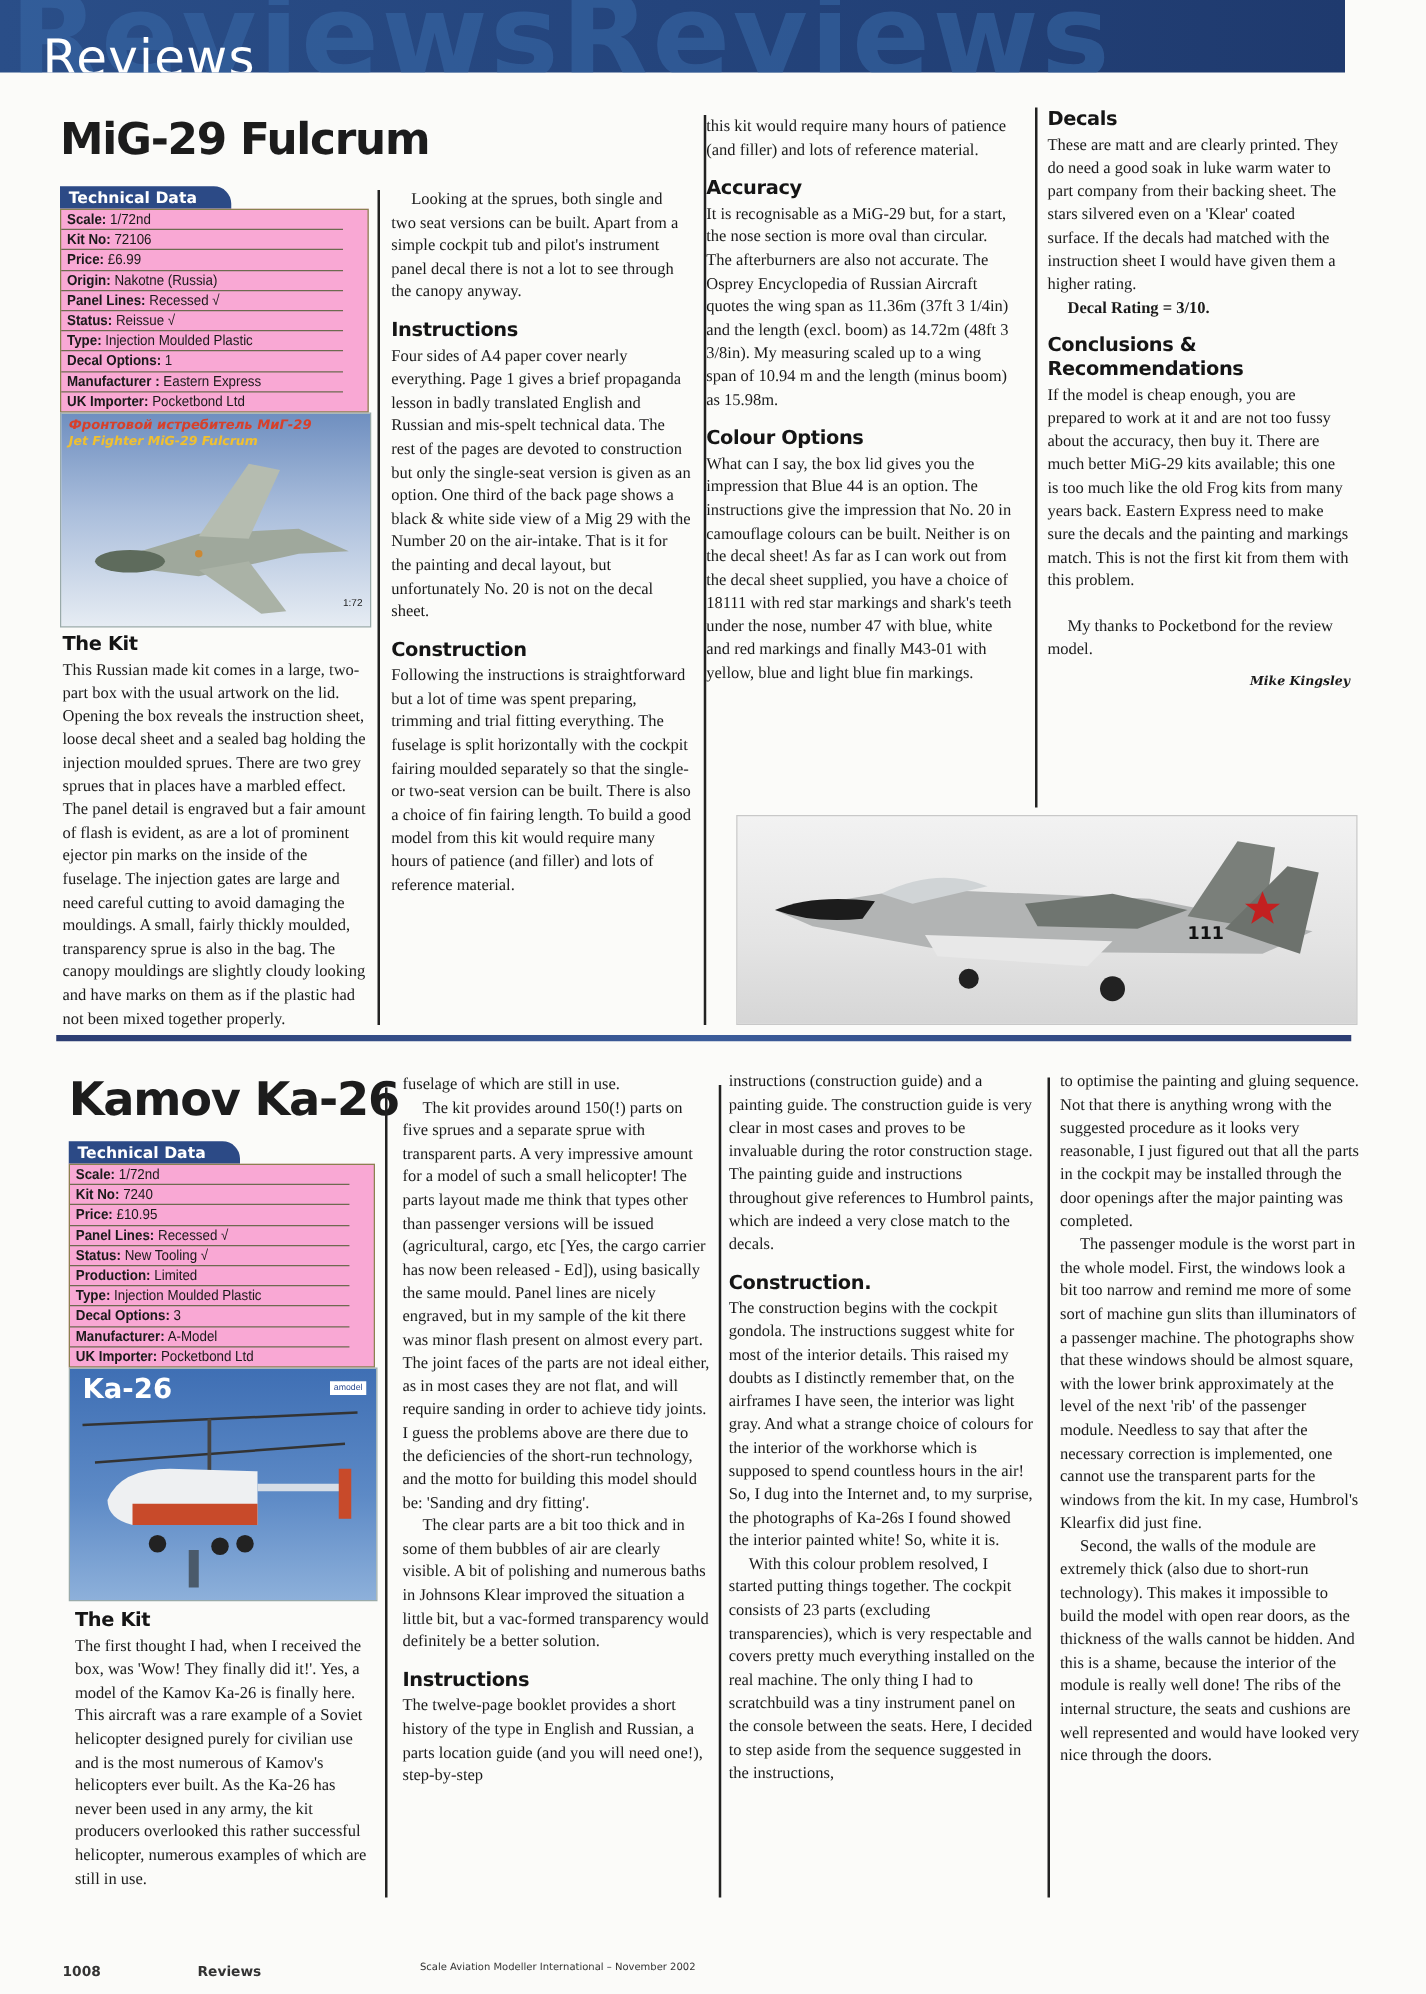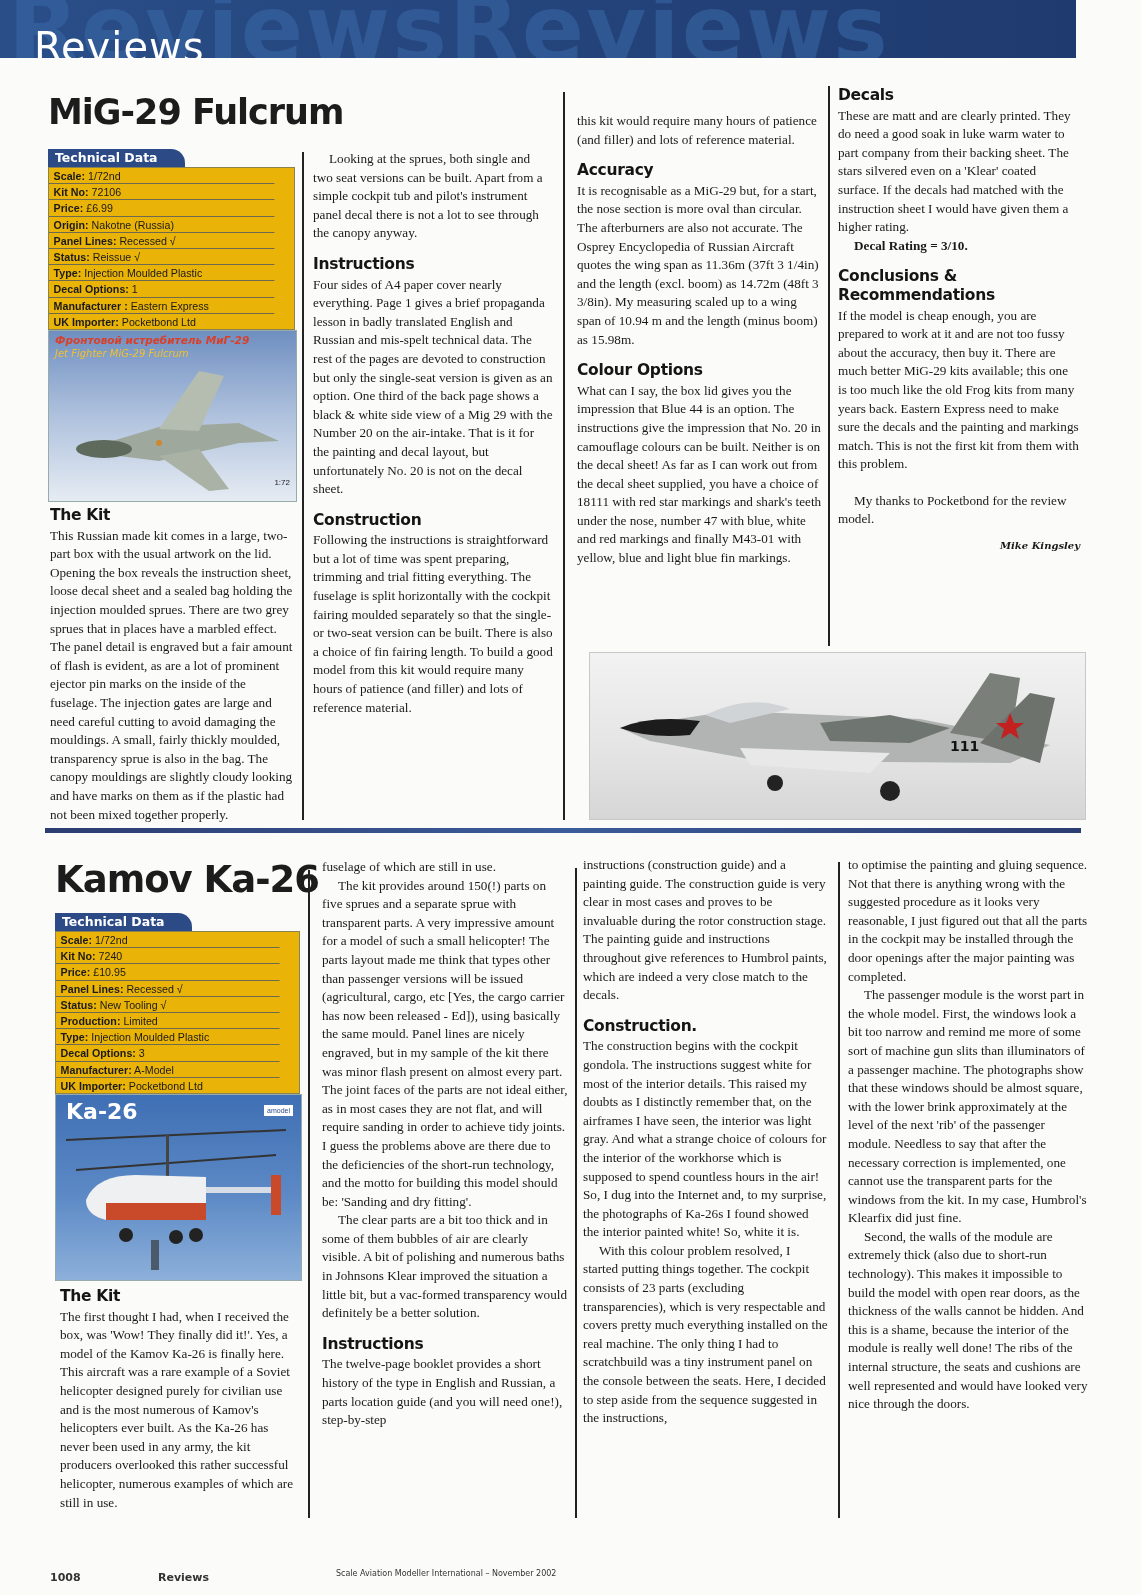--- a/index.html
+++ b/index.html
@@ -16,21 +16,21 @@
   .col { position:absolute; font-size:13.2px; line-height:18.6px; text-align:left; }
   .col p { margin:0; }
   .col p.ind { text-indent:16px; }
   .col h3 { margin:12px 0 2px 0; font-family:"DejaVu Sans", sans-serif; font-size:15.5px; font-weight:bold;
             letter-spacing:-.3px; color:#151515; }
   .col h3.first { margin-top:0; }
   .rule { position:absolute; width:2px; background:#222; }
   .td { position:absolute; width:247px; }
   .td-tab { height:18px; width:130px; background:#2c4a86; color:#fff; font-family:"DejaVu Sans", sans-serif;
             font-weight:bold; font-size:12.5px; line-height:18px; padding-left:7px; border-top-right-radius:14px; }
-  .td-body { background:#eab308; border:1px solid #8a8250; }
+  .td-body { background:#f9a8d4; border:1px solid #8a8250; }
   .td-row { font-family:"Liberation Sans", sans-serif; font-size:11.6px; line-height:15.2px; padding:0 5px;
             border-bottom:1px solid #6e6a50; transform:scaleX(.92); transform-origin:left; white-space:nowrap; }
   .td-row b { font-weight:bold; }
   .box-art { width:247px; }
   .divider { position:absolute; left:45px; top:828px; width:1036px; height:5px;
              background:linear-gradient(90deg,#2c3d72,#3b5c9a,#2c3d72); }
   .photo { position:absolute; left:589px; top:652px; width:495px; height:166px;
            background:linear-gradient(180deg,#f2f2f2,#e4e4e4 60%,#d6d6d6); border:1px solid #c8c8c8; overflow:hidden; }
   .footer { position:absolute; top:1571px; font-family:"DejaVu Sans", sans-serif; font-size:11px; color:#333; }
   .sig { font-family:"DejaVu Serif", serif; font-style:italic; font-weight:bold; font-size:10px; text-align:right; margin-top:8px; }
@@ -54,21 +54,21 @@
     <div class="td-row"><b>Origin:</b> <span>Nakotne (Russia)</span></div>
     <div class="td-row"><b>Panel Lines:</b> <span>Recessed √</span></div>
     <div class="td-row"><b>Status:</b> <span>Reissue √</span></div>
     <div class="td-row"><b>Type:</b> <span>Injection Moulded Plastic</span></div>
     <div class="td-row"><b>Decal Options:</b> <span>1</span></div>
     <div class="td-row"><b>Manufacturer :</b> <span>Eastern Express</span></div>
     <div class="td-row" style="border-bottom:none;"><b>UK Importer:</b> <span>Pocketbond Ltd</span></div>
   </div>
   <div class="box-art" style="height:170px;position:relative;background:linear-gradient(180deg,#6f8fc0 0%,#a9bddb 45%,#e6ecf3 100%);border:1px solid #9aa;">
     <div style="position:absolute;left:6px;top:3px;font-family:'DejaVu Sans',sans-serif;font-weight:bold;font-style:italic;font-size:10.5px;color:#d8402a;text-align:center;">Фронтовой истребитель МиГ-29</div>
-    <div style="position:absolute;left:6px;top:17px;font-family:'DejaVu Sans',sans-serif;font-weight:normal;font-style:italic;font-size:10px;color:#f0c030;">Jet Fighter MiG-29 Fulcrum</div>
+    <div style="position:absolute;left:6px;top:17px;font-family:'DejaVu Sans',sans-serif;font-weight:bold;font-style:italic;font-size:10px;color:#f0c030;">Jet Fighter MiG-29 Fulcrum</div>
     <svg width="247" height="170" style="position:absolute;left:0;top:0;">
       <polygon points="30,120 110,96 190,92 230,110 190,112 110,130" fill="#9fa89c"></polygon>
       <polygon points="110,98 150,40 175,45 150,100" fill="#b5bcb0"></polygon>
       <polygon points="110,125 160,160 180,158 150,118" fill="#aab2a6"></polygon>
       <ellipse cx="55" cy="118" rx="28" ry="9" fill="#5e6b5c"></ellipse>
       <circle cx="110" cy="112" r="3" fill="#c83"></circle>
     </svg>
     <div style="position:absolute;right:6px;bottom:14px;font-family:'Liberation Sans',sans-serif;font-size:8px;color:#222;">1:72</div>
   </div>
 </div>
@@ -81,21 +81,21 @@
 
 <div class="col" style="left:313px;top:150px;width:240px;">
   <p class="ind">Looking at the sprues, both single and two seat versions can be built. Apart from a simple cockpit tub and pilot's instrument panel decal there is not a lot to see through the canopy anyway.</p>
   <h3>Instructions</h3>
   <p>Four sides of A4 paper cover nearly everything. Page 1 gives a brief propaganda lesson in badly translated English and Russian and mis-spelt technical data. The rest of the pages are devoted to construction but only the single-seat version is given as an option. One third of the back page shows a black &amp; white side view of a Mig 29 with the Number 20 on the air-intake. That is it for the painting and decal layout, but unfortunately No. 20 is not on the decal sheet.</p>
   <h3>Construction</h3>
   <p style="height:186px;overflow:hidden;">Following the instructions is straightforward but a lot of time was spent preparing, trimming and trial fitting everything. The fuselage is split horizontally with the cockpit fairing moulded separately so that the single- or two-seat version can be built. There is also a choice of fin fairing length. To build a good model from this kit would require many hours of patience (and filler) and lots of reference material.</p>
 </div>
 <div class="rule" style="left:563px;top:92px;height:728px;"></div>
 
-<div class="col" style="left:577px;top:92px;width:245px;margin-top:20px;">
+<div class="col" style="left:565px;top:92px;width:245px;">
   <p>this kit would require many hours of patience (and filler) and lots of reference material.</p>
   <h3>Accuracy</h3>
   <p>It is recognisable as a MiG-29 but, for a start, the nose section is more oval than circular. The afterburners are also not accurate. The Osprey Encyclopedia of Russian Aircraft quotes the wing span as 11.36m (37ft 3 1/4in) and the length (excl. boom) as 14.72m (48ft 3 3/8in). My measuring scaled up to a wing span of 10.94 m and the length (minus boom) as 15.98m.</p>
   <h3>Colour Options</h3>
   <p>What can I say, the box lid gives you the impression that Blue 44 is an option. The instructions give the impression that No. 20 in camouflage colours can be built. Neither is on the decal sheet! As far as I can work out from the decal sheet supplied, you have a choice of 18111 with red star markings and shark's teeth under the nose, number 47 with blue, white and red markings and finally M43-01 with yellow, blue and light blue fin markings.</p>
 </div>
 <div class="rule" style="left:828px;top:86px;height:560px;"></div>
 
 <div class="col" style="left:838px;top:86px;width:242px;">
   <h3 class="first">Decals</h3>

